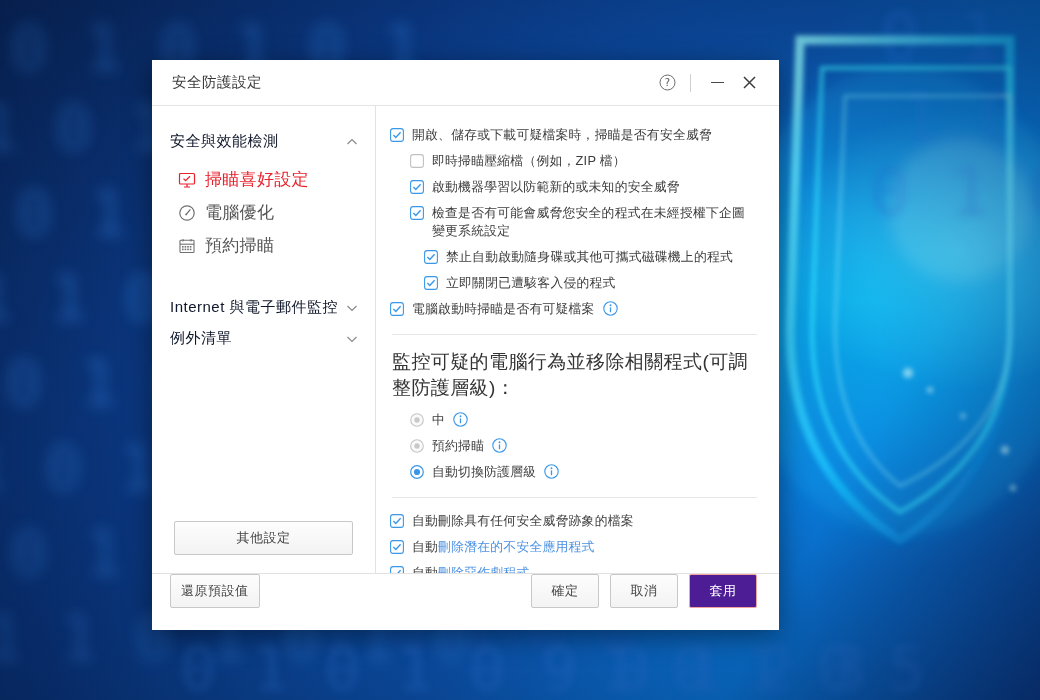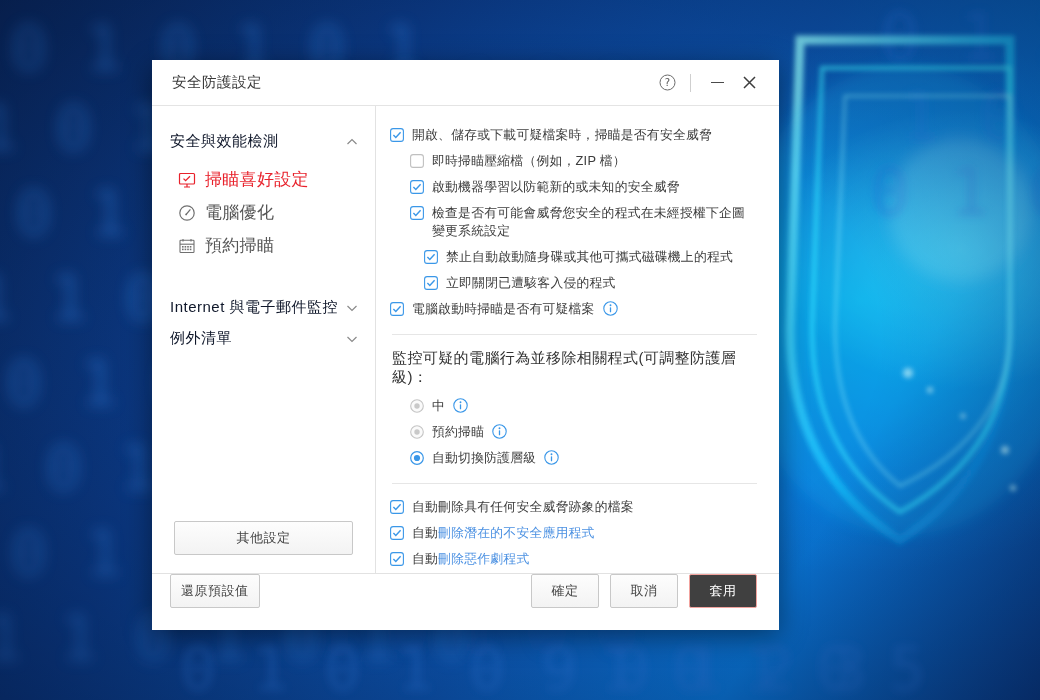--- a/index.html
+++ b/index.html
@@ -182,21 +182,21 @@
     margin-top: 2px;
   }
   .info-ic {
     width: 15px; height: 15px;
     flex-shrink: 0;
     margin-top: 1px;
     cursor: pointer;
   }
 
   .section-title {
-    font-size: 15px;
+    font-size: 19px;
     color: #333;
     letter-spacing: 0.4px;
     padding: 4px 0 6px 2px;
   }
   .hr {
     height: 1px;
     background: #e6e6e6;
     margin: 12px 0 10px 2px;
   }
 
@@ -212,21 +212,21 @@
   }
   .footer-right {
     margin-left: auto;
     display: flex;
     gap: 11px;
   }
   .btn-fixed { width: 68px; text-align: center; }
   .btn-apply {
     width: 68px;
     text-align: center;
-    background: #404040;
+    background: #4c1d95;
     border: 1px solid #f2a39e;
     color: #ffffff;
     cursor: default;
   }
 </style>
 </head>
 <body>
 
 <div id="desktop">
 

